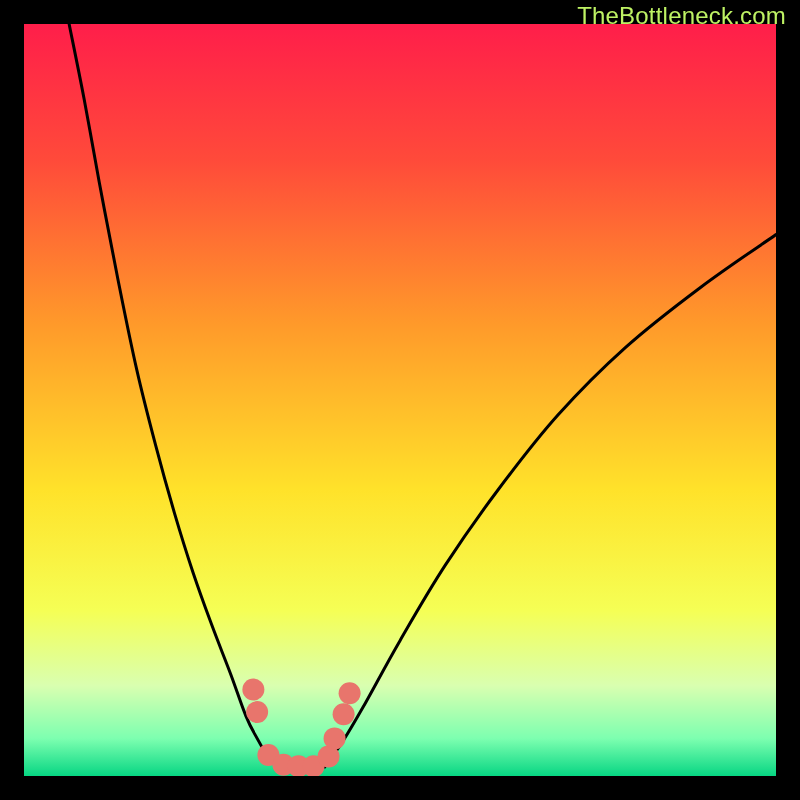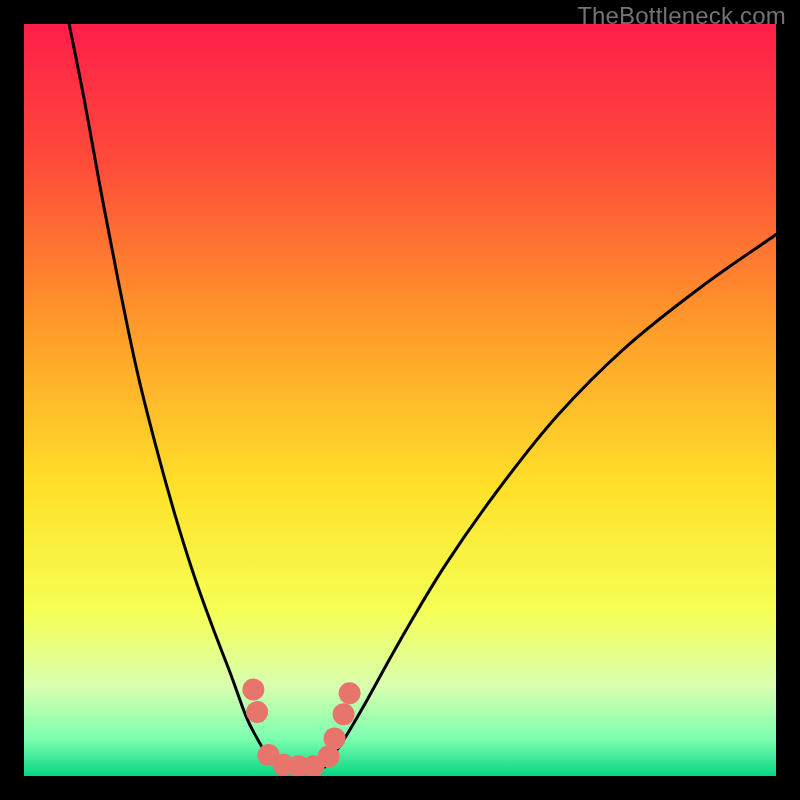--- a/index.html
+++ b/index.html
@@ -24,21 +24,21 @@
     top: 0;
     width: 752px;
     height: 752px;
   }
   .watermark {
     position: absolute;
     top: 2px;
     right: 14px;
     font-family: Arial, Helvetica, sans-serif;
     font-size: 24px;
-    color: #737373;
+    color: #bef264;
     letter-spacing: 0.2px;
   }
 </style>
 </head>
 <body>
 
 <div class="frame">
   <svg class="plot" viewBox="0 0 752 752">
     <defs>
       <linearGradient id="bg-grad" x1="0" y1="0" x2="0" y2="1">

